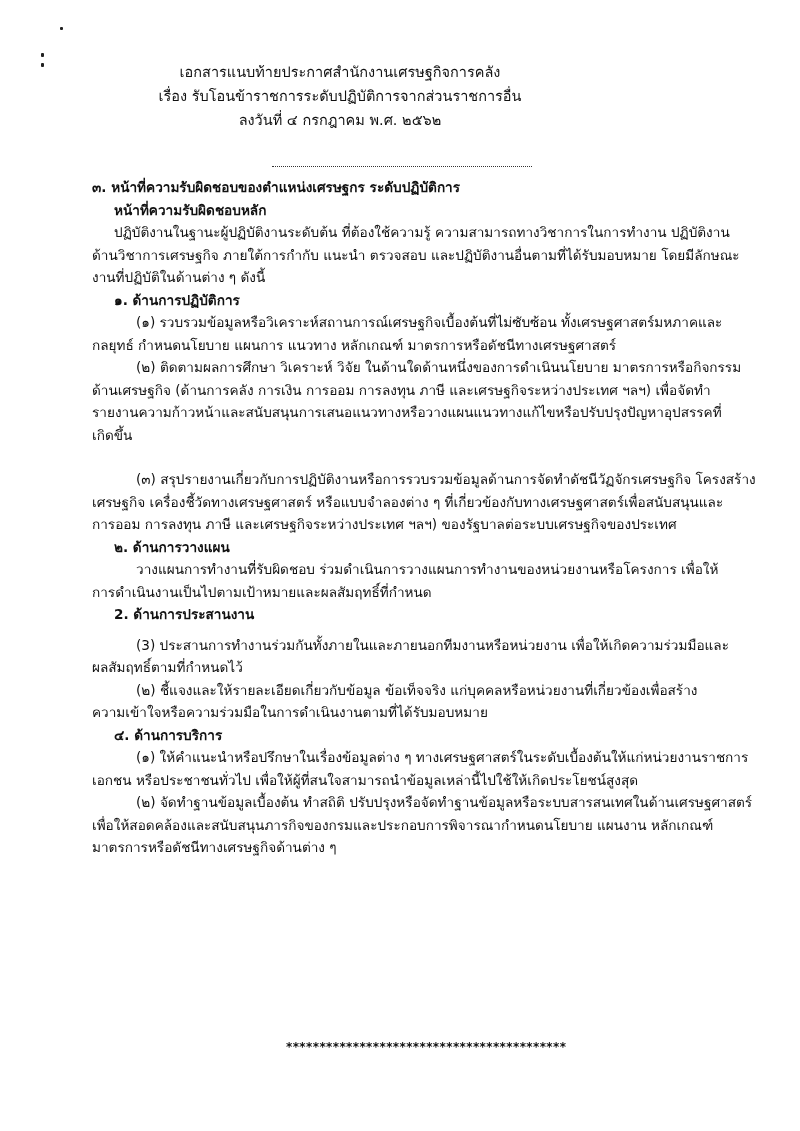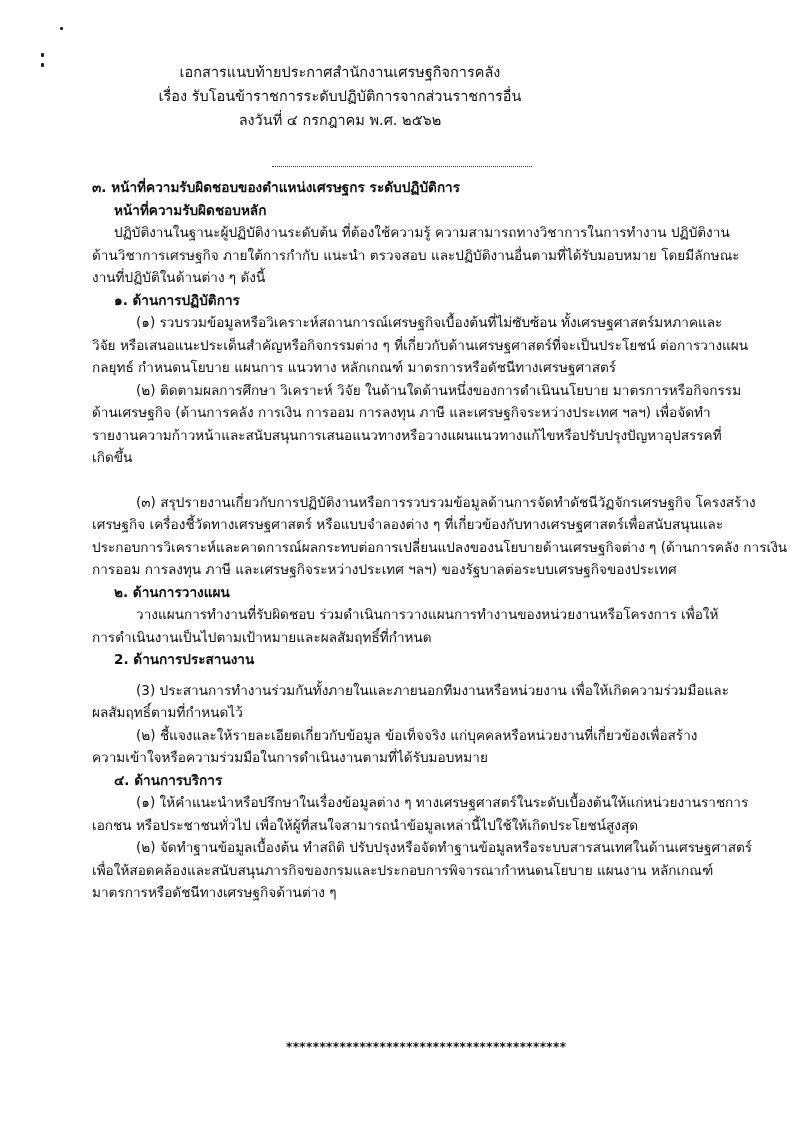--- a/index.html
+++ b/index.html
@@ -49,30 +49,28 @@
 
 <div class="content">
   <div class="line bold">๓. หน้าที่ความรับผิดชอบของตำแหน่งเศรษฐกร  ระดับปฏิบัติการ</div>
   <div class="line bold ind1">หน้าที่ความรับผิดชอบหลัก</div>
   <div class="line ind1">ปฏิบัติงานในฐานะผู้ปฏิบัติงานระดับต้น ที่ต้องใช้ความรู้ ความสามารถทางวิชาการในการทำงาน ปฏิบัติงาน</div>
   <div class="line">ด้านวิชาการเศรษฐกิจ ภายใต้การกำกับ แนะนำ ตรวจสอบ และปฏิบัติงานอื่นตามที่ได้รับมอบหมาย โดยมีลักษณะ</div>
   <div class="line">งานที่ปฏิบัติในด้านต่าง ๆ ดังนี้</div>
 
   <div class="line bold ind1">๑. ด้านการปฏิบัติการ</div>
   <div class="line ind2">(๑) รวบรวมข้อมูลหรือวิเคราะห์สถานการณ์เศรษฐกิจเบื้องต้นที่ไม่ซับซ้อน ทั้งเศรษฐศาสตร์มหภาคและ</div>
-  <div class="line">วิจัย หรือเสนอแนะประเด็นสำคัญหรือกิจกรรมต่าง ๆ ที่เกี่ยวกับด้านเศรษฐศาสตร์ที่จะเป็นประโยชน์ ต่อการวางแผน</div>
   <div class="line">กลยุทธ์ กำหนดนโยบาย แผนการ แนวทาง หลักเกณฑ์ มาตรการหรือดัชนีทางเศรษฐศาสตร์</div>
   <div class="line ind2">(๒) ติดตามผลการศึกษา วิเคราะห์ วิจัย ในด้านใดด้านหนึ่งของการดำเนินนโยบาย มาตรการหรือกิจกรรม</div>
   <div class="line">ด้านเศรษฐกิจ (ด้านการคลัง การเงิน การออม การลงทุน ภาษี และเศรษฐกิจระหว่างประเทศ ฯลฯ) เพื่อจัดทำ</div>
   <div class="line">รายงานความก้าวหน้าและสนับสนุนการเสนอแนวทางหรือวางแผนแนวทางแก้ไขหรือปรับปรุงปัญหาอุปสรรคที่</div>
   <div class="line">เกิดขึ้น</div>
   <div class="gap"></div>
   <div class="line ind2">(๓) สรุปรายงานเกี่ยวกับการปฏิบัติงานหรือการรวบรวมข้อมูลด้านการจัดทำดัชนีวัฏจักรเศรษฐกิจ โครงสร้าง</div>
   <div class="line">เศรษฐกิจ เครื่องชี้วัดทางเศรษฐศาสตร์ หรือแบบจำลองต่าง ๆ ที่เกี่ยวข้องกับทางเศรษฐศาสตร์เพื่อสนับสนุนและ</div>
-  <div class="line">ประกอบการวิเคราะห์และคาดการณ์ผลกระทบต่อการเปลี่ยนแปลงของนโยบายด้านเศรษฐกิจต่าง ๆ (ด้านการคลัง การเงิน</div>
   <div class="line">การออม การลงทุน ภาษี และเศรษฐกิจระหว่างประเทศ ฯลฯ) ของรัฐบาลต่อระบบเศรษฐกิจของประเทศ</div>
 
   <div class="line bold ind1">๒. ด้านการวางแผน</div>
   <div class="line ind2">วางแผนการทำงานที่รับผิดชอบ ร่วมดำเนินการวางแผนการทำงานของหน่วยงานหรือโครงการ เพื่อให้</div>
   <div class="line">การดำเนินงานเป็นไปตามเป้าหมายและผลสัมฤทธิ์ที่กำหนด</div>
 
   <div class="line bold ind1">2. ด้านการประสานงาน</div>
   <div class="gap" style="height:8px"></div>
   <div class="line ind2">(3) ประสานการทำงานร่วมกันทั้งภายในและภายนอกทีมงานหรือหน่วยงาน เพื่อให้เกิดความร่วมมือและ</div>
   <div class="line">ผลสัมฤทธิ์ตามที่กำหนดไว้</div>

